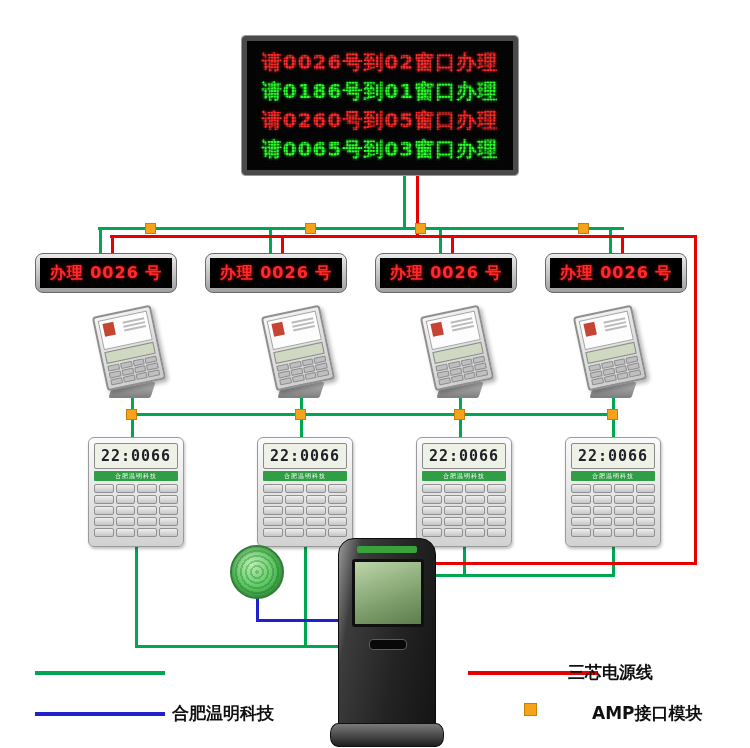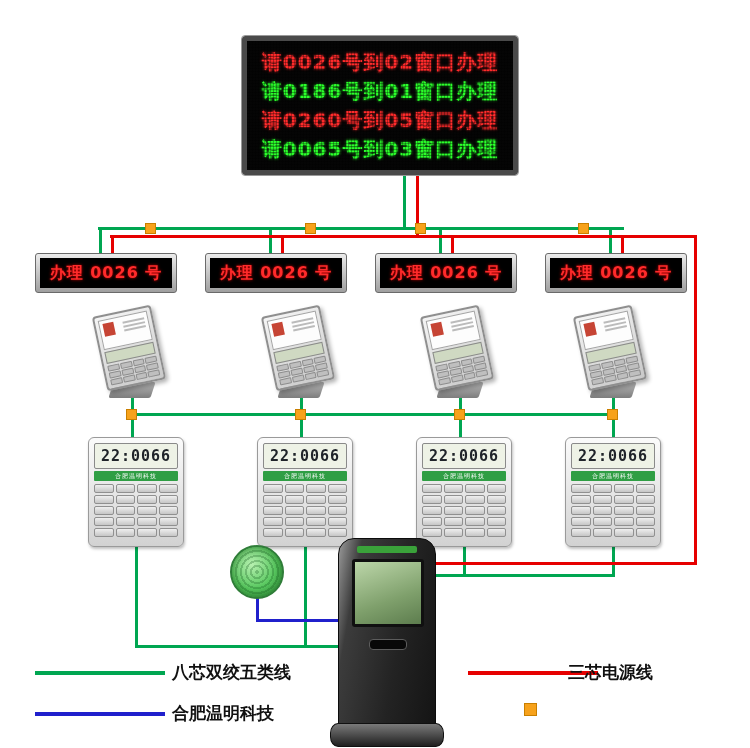--- a/index.html
+++ b/index.html
@@ -22,21 +22,21 @@
   .mdisp::after{content:"";position:absolute;inset:0;pointer-events:none;
          background:repeating-linear-gradient(0deg,transparent 0 2px,rgba(0,0,0,.30) 2px 3px),
                     repeating-linear-gradient(90deg,transparent 0 2px,rgba(0,0,0,.30) 2px 3px);}
   .mline{font-weight:bold;font-size:20px;letter-spacing:1px;text-align:center;line-height:1;white-space:nowrap;}
   .mline.red{color:var(--ledr,#ff2b2b);text-shadow:0 0 3px rgba(255,40,40,.8);}
   .mline.green{color:var(--ledg,#2bff2b);text-shadow:0 0 3px rgba(40,255,40,.8);}
 
   
   .wdisp{position:absolute;top:253px;width:142px;height:40px;
          background:linear-gradient(180deg,#ececec,#9f9f9f);
-         border:1px solid #6a6a6a;border-radius:3px;padding:4px;box-sizing:border-box;}
+         border:1px solid #6a6a6a;border-radius:8px;padding:4px;box-sizing:border-box;}
   .wdisp-screen{width:100%;height:100%;background:#000;display:flex;align-items:center;justify-content:center;
          color:var(--ledr,#ff2b2b);font-weight:bold;font-size:16px;letter-spacing:1px;
          text-shadow:0 0 3px rgba(255,0,0,.85);white-space:nowrap;}
 
   
   .terminal{position:absolute;top:310px;width:80px;height:88px;}
   .t-stand{position:absolute;left:20px;bottom:0;width:42px;height:16px;
          background:linear-gradient(180deg,#b8b8b8,#7d7d7d);border-radius:2px;transform:skewX(-18deg);}
   .t-card{position:absolute;left:8px;top:0;width:60px;height:76px;
          background:linear-gradient(160deg,#f5f5f5,#c9c9c9);border:2px solid #8f8f8f;border-radius:4px;
@@ -343,23 +343,23 @@
   <div class="speaker"></div>
 
   <div class="kiosk">
     <div class="kiosk-strip"></div>
     <div class="kiosk-screen"></div>
     <div class="kiosk-slot"></div>
   </div>
   <div class="kiosk-base"></div>
 
   <div class="lg-line wire g" style="left:35px;top:671px"></div>
-  <div class="lg-label" style="left:172px;top:661px">八芯双绞五类线</div>
 
   <div class="lg-line wire b" style="left:35px;top:712px"></div>
   <div class="lg-label" style="left:172px;top:702px">合肥温明科技</div>
 
   <div class="lg-line wire r" style="left:468px;top:671px"></div>
   <div class="lg-label" style="left:568px;top:661px">三芯电源线</div>
 
   <div class="lg-amp" style="left:524px;top:703px"></div>
+  <div class="lg-label" style="left:592px;top:702px">AMP接口模块</div>
 
 </div>
 
 </body></html>

